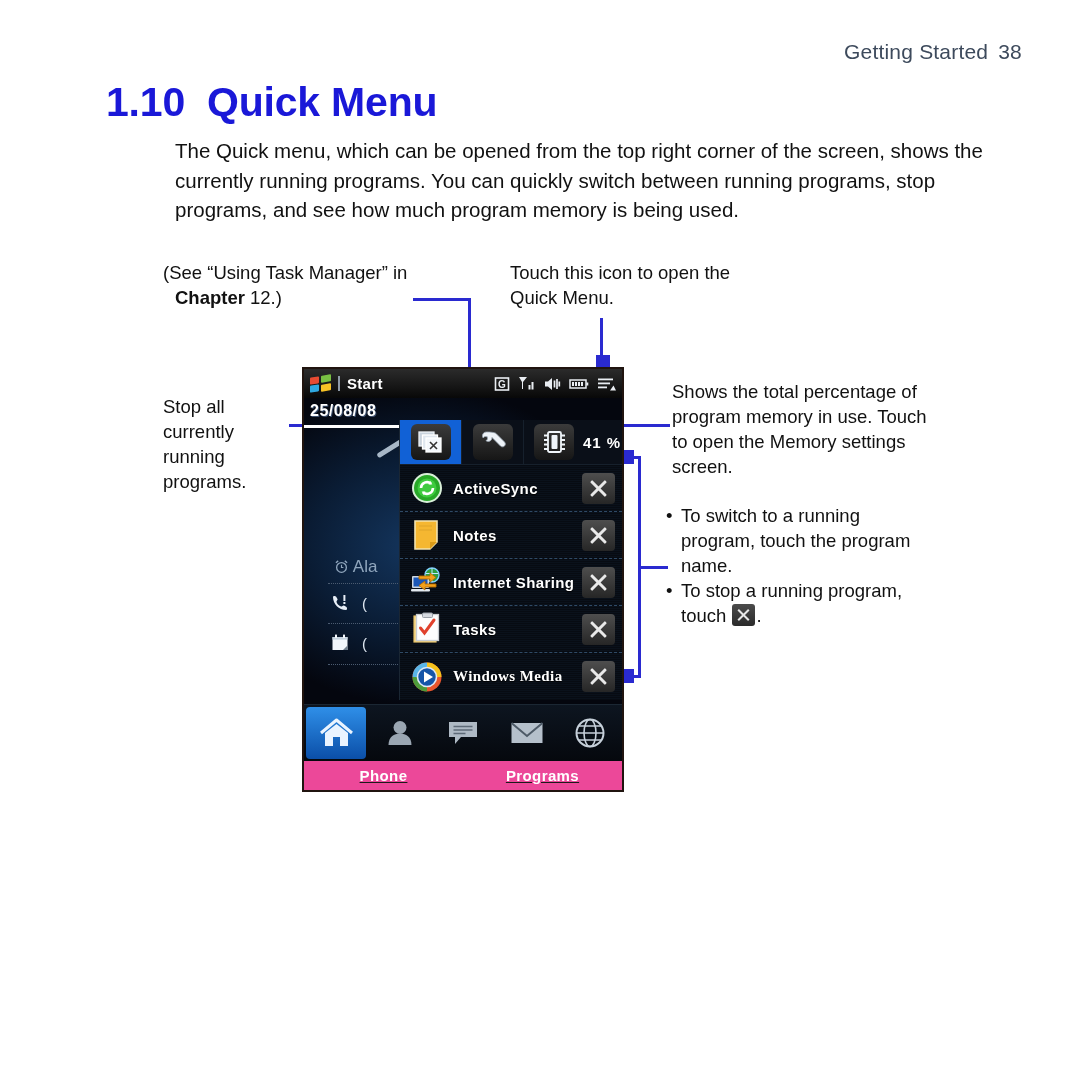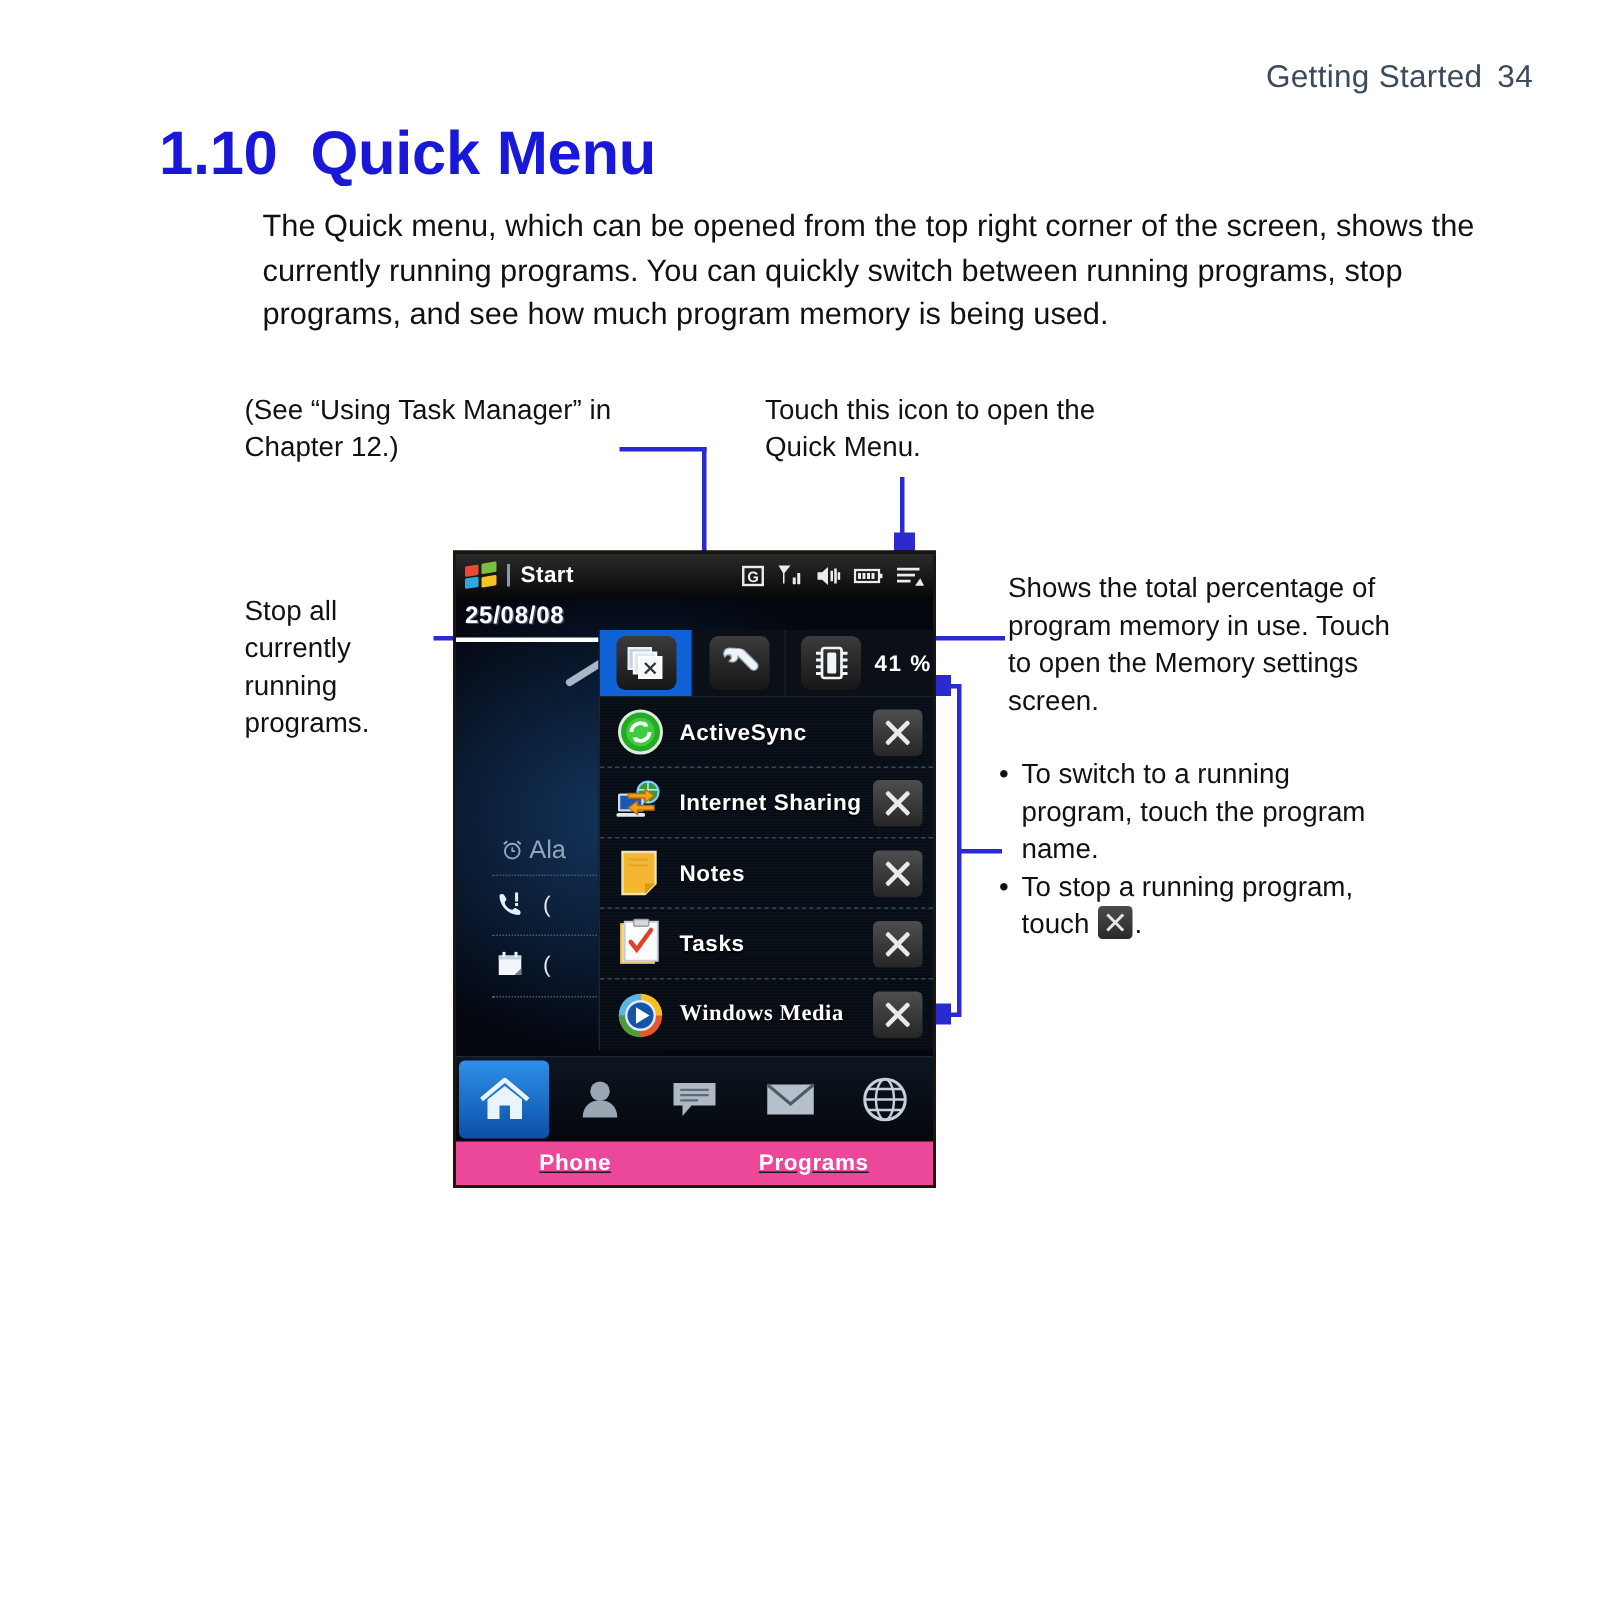--- a/index.html
+++ b/index.html
@@ -40,21 +40,21 @@
     top: 136px; left: 163px;
     width: 812px;
     font-size: 20.5px;
     line-height: 29.5px;
     color: #111;
     margin-left: 12px;
   }
 
   
   .anno { position: absolute; font-size: 18.5px; line-height: 25px; color: #111; }
-  .anno b { font-weight: normal; }
+  .anno b { font-weight: bold; margin-left: 12px; }
 
   #anno-customize { top: 260px; left: 163px; width: 310px; }
   #anno-touch-icon { top: 260px; left: 510px; width: 240px; }
   #anno-stopall { top: 394px; left: 163px; width: 120px; }
   #anno-memory { top: 379px; left: 672px; width: 270px; }
   #anno-bullets { top: 503px; left: 666px; width: 260px; }
   .bullet-row { display: block; position: relative; padding-left: 15px; }
   .bullet-row .dot { position: absolute; left: 0; top: 0; }
   .inline-x {
     display: inline-block;
@@ -220,21 +220,21 @@
   }
   .white-rule {
     position: absolute; left: 0; top: 56px; width: 97px; height: 3px;
     background: #fff; z-index: 4;
   }
 </style>
 </head>
 <body>
 
 <div class="page-header">
-  <span>Getting Started</span><span class="pg-num">34</span>
+  <span>Getting Started</span><span class="pg-num">38</span>
 </div>
 
 <div class="sec-title">
   <span class="num">1.10</span><span>Quick Menu</span>
 </div>
 
 <div class="intro">The Quick menu, which can be opened from the top right corner of the screen, shows the currently running programs. You can quickly switch between running programs, stop programs, and see how much program memory is being used.</div>
 
 <div class="anno" id="anno-customize">
   <div>(See “Using Task Manager” in</div>
@@ -421,43 +421,43 @@
             <path d="M13.8 24.2 L11.7 20.6 L15.6 20.8 Z" fill="#fff"></path>
           </svg>
         </span>
         <span class="qm-name">ActiveSync</span>
         <span class="qm-x"></span>
       </div>
 
       <div class="qm-item">
         <span class="qm-ico">
           <svg width="34" height="34" viewBox="0 0 34 34">
+            <path d="M5 3 h22 v21 l-7 7 h-15 z" fill="#f5b731" stroke="#f3e3b0" stroke-width="1.6"></path>
+            <path d="M27 24 h-7 v7 z" fill="#d99a18"></path>
+            <path d="M9 8 h13 M9 12 h13" stroke="#e0a52a" stroke-width="1.2"></path>
+          </svg>
+        </span>
+        <span class="qm-name">Notes</span>
+        <span class="qm-x"></span>
+      </div>
+
+      <div class="qm-item">
+        <span class="qm-ico">
+          <svg width="34" height="34" viewBox="0 0 34 34">
             <circle cx="22" cy="10" r="7" fill="#2f9e3f"></circle>
             <circle cx="22" cy="10" r="7" fill="none" stroke="#7fd0ff" stroke-width="1.4"></circle>
             <path d="M15.5 8.5 h13 M22 3 v14" stroke="#bfe9ff" stroke-width="1" fill="none"></path>
             <rect x="2" y="11" width="17" height="12" rx="1" fill="#cfd8e2"></rect>
             <rect x="3.5" y="12.5" width="14" height="9" fill="#1b57b8"></rect>
             <rect x="1" y="24" width="19" height="2.5" rx="1" fill="#e3e9ef"></rect>
             <path d="M9 11 h11 v-3 l6 4.5 -6 4.5 v-3 h-11 z" fill="#f3a01a" stroke="#b96f00" stroke-width="0.9"></path>
             <path d="M26 19 h-11 v-3 l-6 4.5 6 4.5 v-3 h11 z" fill="#f3a01a" stroke="#b96f00" stroke-width="0.9"></path>
           </svg>
         </span>
         <span class="qm-name">Internet Sharing</span>
-        <span class="qm-x"></span>
-      </div>
-
-      <div class="qm-item">
-        <span class="qm-ico">
-          <svg width="34" height="34" viewBox="0 0 34 34">
-            <path d="M5 3 h22 v21 l-7 7 h-15 z" fill="#f5b731" stroke="#f3e3b0" stroke-width="1.6"></path>
-            <path d="M27 24 h-7 v7 z" fill="#d99a18"></path>
-            <path d="M9 8 h13 M9 12 h13" stroke="#e0a52a" stroke-width="1.2"></path>
-          </svg>
-        </span>
-        <span class="qm-name">Notes</span>
         <span class="qm-x"></span>
       </div>
 
       <div class="qm-item">
         <span class="qm-ico">
           <svg width="34" height="34" viewBox="0 0 34 34">
             <rect x="4" y="4" width="22" height="26" fill="#f7d98a" stroke="#e7c169" stroke-width="1.2"></rect>
             <rect x="6.5" y="2.5" width="22" height="26" fill="#fdfdfd" stroke="#c9cdd2" stroke-width="1.3"></rect>
             <rect x="12.5" y="1" width="10" height="4.5" rx="1" fill="#d6dae0" stroke="#9aa0a8" stroke-width="1"></rect>
             <path d="M10.5 16 L14.5 21 L24 8" stroke="#e0412c" stroke-width="3" fill="none" stroke-linecap="round"></path>

